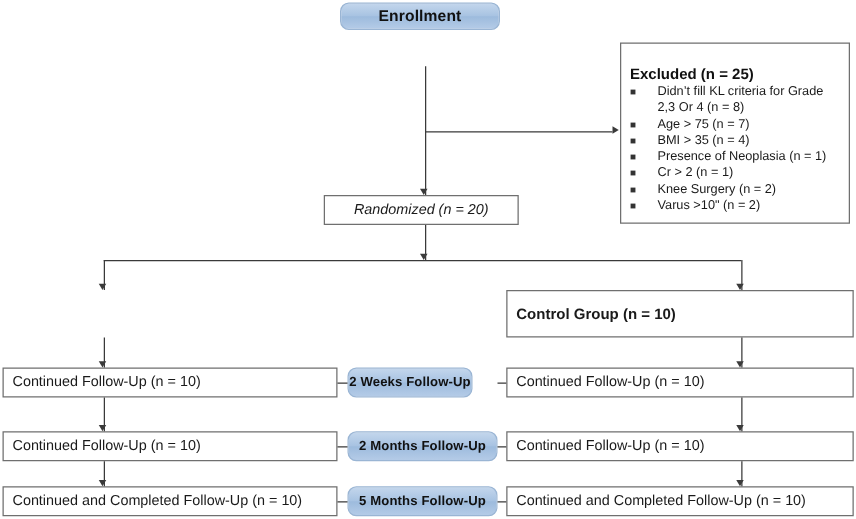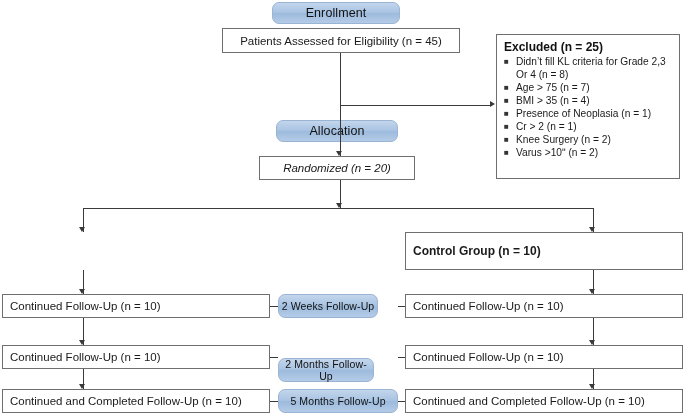--- a/index.html
+++ b/index.html
@@ -40,37 +40,37 @@
   .box .line.bold { font-weight: bold; font-size: 12px; }
 
   
   .pill {
     position: absolute;
     box-sizing: border-box;
     border-radius: 7px;
     border: 1px solid #9ab5d4;
     background: linear-gradient(to bottom, #c3d6ec 0%, #a8c3e2 48%, #9dbbdd 52%, #b4cbe7 100%);
     color: #111111;
-    font-weight: normal;
+    font-weight: bold;
     display: flex;
     align-items: center;
     justify-content: center;
     text-align: center;
     letter-spacing: 0.1px;
   }
   .pill.big { font-size: 12.5px; }
   .pill.small { font-size: 10.5px; }
 
   
   #excluded-box {
     position: absolute;
     box-sizing: border-box;
     border: 1px solid #6f6f6f;
     background: #ffffff;
-    padding: 5px 6px 4px 7px;
+    padding: 17px 6px 4px 7px;
   }
   #excluded-title {
     font-size: 12px;
     font-weight: bold;
     color: #111;
     margin-bottom: 2px;
   }
   .excl-item {
     display: flex;
     align-items: flex-start;
@@ -79,21 +79,21 @@
     color: #1a1a1a;
     margin-bottom: 0.5px;
   }
   .excl-bullet {
     flex: 0 0 auto;
     width: 12px;
     font-size: 8px;
     line-height: 12.6px;
     color: #333;
   }
-  .excl-text { flex: 1 1 auto; }
+  .excl-text { flex: 1 1 auto; margin-left: 10px; }
 
   
   .vline {
     position: absolute;
     width: 0;
     border-left: 1.4px solid #3a3a3a;
   }
   .hline {
     position: absolute;
     height: 0;
@@ -117,23 +117,20 @@
 </style>
 </head>
 <body>
 
 <div id="diagram">
 
   <div class="pill big" id="enrollment-pill" style="left:272px; top:2px; width:128px; height:22px;">
     <span>Enrollment</span>
   </div>
 
-  <div class="box" id="assessed-box" style="left:222px; top:28px; width:238px; height:25px;">
-    <div class="line center">Patients Assessed for Eligibility (n = 45)</div>
-  </div>
 
   <div id="excluded-box" style="left:496px; top:34px; width:184px; height:145px;">
     <div id="excluded-title">Excluded (n = 25)</div>
 
     <div class="excl-item">
       <span class="excl-bullet">■</span>
       <span class="excl-text">Didn’t fill KL criteria for Grade 2,3 Or 4 (n = 8)</span>
     </div>
     <div class="excl-item">
       <span class="excl-bullet">■</span>
@@ -154,23 +151,20 @@
     <div class="excl-item">
       <span class="excl-bullet">■</span>
       <span class="excl-text">Knee Surgery (n = 2)</span>
     </div>
     <div class="excl-item">
       <span class="excl-bullet">■</span>
       <span class="excl-text">Varus &gt;10ʺ (n = 2)</span>
     </div>
   </div>
 
-  <div class="pill big" id="allocation-pill" style="left:276px; top:120px; width:122px; height:22px;">
-    <span>Allocation</span>
-  </div>
 
   <div class="box" id="randomized-box" style="left:259px; top:156px; width:156px; height:24px;font-style:italic;">
     <div class="line center">Randomized (n = 20)</div>
   </div>
 
 
   <div class="box" id="control-box" style="left:405px; top:232px; width:278px; height:38px;gap:31px;">
     <div class="line bold">Control Group (n = 10)</div>
   </div>
 
@@ -180,21 +174,21 @@
   <div class="pill small" style="left:278px; top:294px; width:100px; height:24px;">
     <span>2 Weeks Follow-Up</span>
   </div>
   <div class="box" style="left:405px; top:294px; width:278px; height:24px;">
     <div class="line">Continued Follow-Up (n = 10)</div>
   </div>
 
   <div class="box" style="left:2px; top:345px; width:268px; height:24px;">
     <div class="line">Continued Follow-Up (n = 10)</div>
   </div>
-  <div class="pill small" style="left:278px; top:358px; width:96px; height:24px;justify-content:center;">
+  <div class="pill small" style="left:278px; top:345px; width:120px; height:24px;justify-content:center;">
     <span>2 Months Follow-Up</span>
   </div>
   <div class="box" style="left:405px; top:345px; width:278px; height:24px;">
     <div class="line">Continued Follow-Up (n = 10)</div>
   </div>
 
   <div class="box" style="left:2px; top:389px; width:268px; height:24px;">
     <div class="line">Continued and Completed Follow-Up (n = 10)</div>
   </div>
   <div class="pill small" style="left:278px; top:389px; width:120px; height:24px;">

